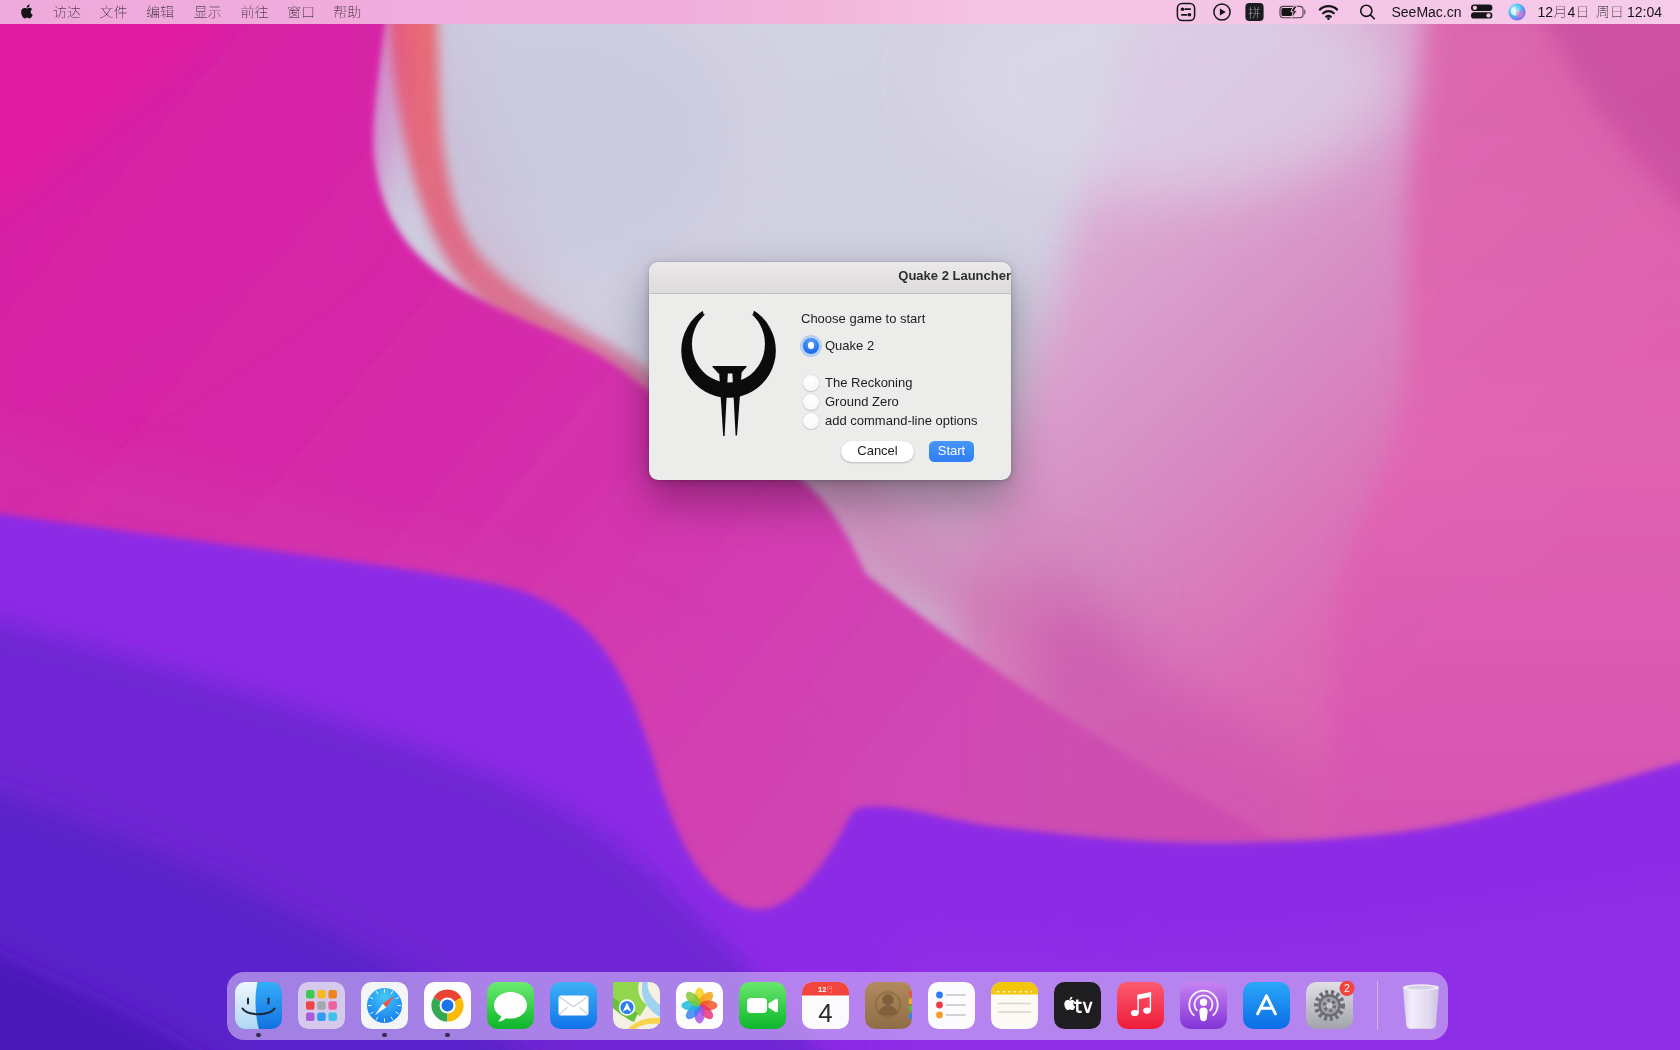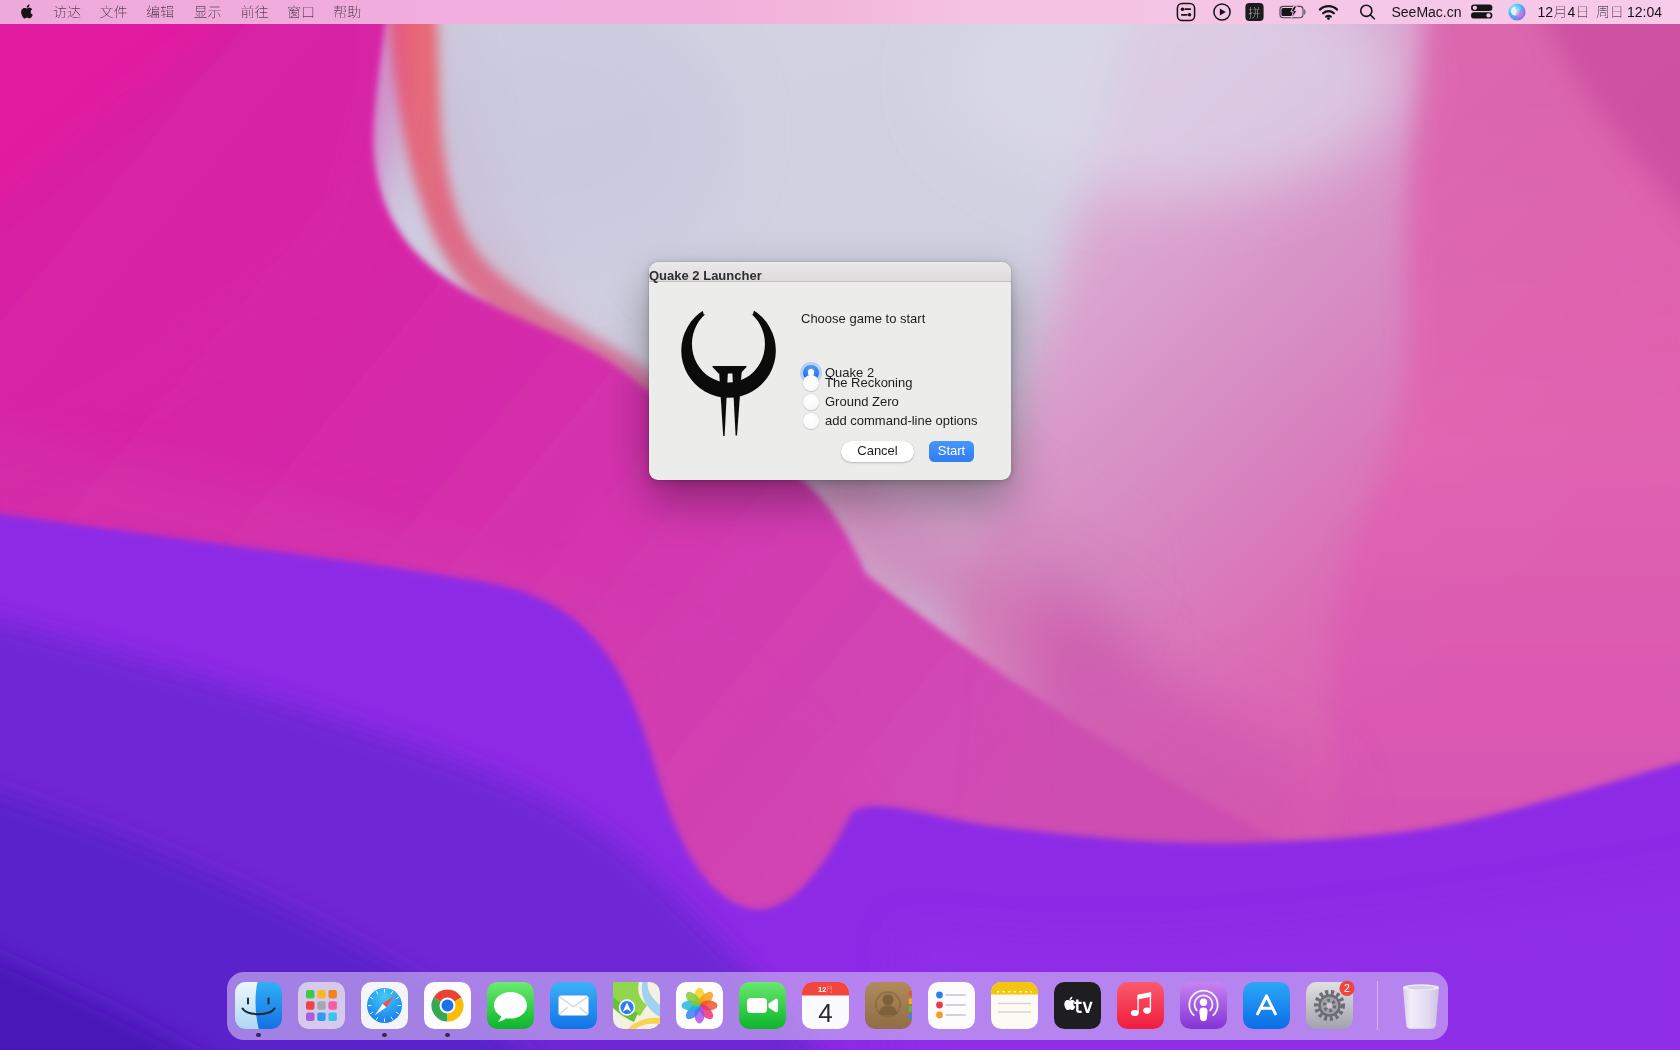--- a/index.html
+++ b/index.html
@@ -10,25 +10,25 @@
     position:absolute; left:0; top:0; width:1680px; height:24px;
     background:linear-gradient(90deg,#efaadc 0%,#f0aedd 40%,#f2b6da 49%,#f5c3e3 58%,#f5c6e7 78%,#f7cbea 100%);
     display:flex; align-items:center; color:#151517; font-size:14px;
   }
   #dialog {
     position:absolute; left:649px; top:262px; width:362px; height:218px;
     border-radius:9px; background:#ececeb;
     box-shadow:0 20px 45px rgba(0,0,0,0.35), 0 0 1px rgba(0,0,0,0.5), 0 2px 8px rgba(0,0,0,0.18);
   }
   #dtitle {
-    position:absolute; left:649px; top:262px; width:362px; height:20px;
+    position:absolute; left:649px; top:262px; width:362px; height:32px;
     border-radius:9px 9px 0 0;
     background:linear-gradient(#ece9ea,#dddadb);
     border-bottom:1px solid #c2c0c1;
-    text-align:left; line-height:28px; font-size:13px; font-weight:bold; color:#2e2e30;
+    text-align:right; line-height:28px; font-size:13px; font-weight:bold; color:#2e2e30;
   }
   #choose { position:absolute; left:801px; top:311px; font-size:13px; color:#1d1d1f; }
   .radiorow { position:absolute; left:803px; height:17px; font-size:13px; color:#1d1d1f; display:flex; align-items:center; }
   .rb { width:16px; height:16px; border-radius:50%; margin-right:6px; position:relative; flex:none; }
   .rb.off { background:radial-gradient(circle at 50% 35%, #ffffff, #f6f6f6); box-shadow:0 0 1px rgba(0,0,0,0.32), 0 1px 1px rgba(0,0,0,0.14); }
   .rb.on  { background:radial-gradient(circle at 50% 28%, #61a5f8, #1a6ef0 70%);
             box-shadow:0 0 0 3px rgba(130,178,246,0.5); }
   .rb.on::after { content:""; position:absolute; left:4.75px; top:4.75px; width:6.5px; height:6.5px; border-radius:50%; background:#fff; }
   #btn-cancel {
     position:absolute; left:841px; top:441px; width:73px; height:20.5px; border-radius:10px;
@@ -196,21 +196,21 @@
 <svg style="position:absolute;left:672px;top:306px" width="112" height="134" viewBox="0 0 112 134">
   <g fill="#0b0b0b">
   <path fill-rule="evenodd" d="M56.5,-2.8 A47.3,47.3 0 1,0 56.6,-2.8 Z M56.5,-0.5 A36.5,38.5 0 1,1 56.4,-0.5 Z"></path>
   <path d="M31.8,8.5 L80.9,8.5 L85.5,-8 L27,-8 Z" fill="#ececeb"></path>
   <path d="M40.5,60 L74.5,60 L74.5,61 L68.5,67.5 L46.5,67.5 L40.5,61 Z"></path>
   <path d="M47,64 L56,64 L52.6,130 L51.2,130 Z"></path>
   <path d="M60.2,64 L69.8,64 L65,129.5 L63.6,129.5 Z"></path>
   </g>
 </svg>
 <div id="choose">Choose game to start</div>
-<div class="radiorow" style="top:364px;"><span class="rb on"></span>Quake 2</div>
+<div class="radiorow" style="top:337px;"><span class="rb on"></span>Quake 2</div>
 <div class="radiorow" style="top:374.3px;"><span class="rb off"></span>The Reckoning</div>
 <div class="radiorow" style="top:393px;justify-content:center;"><span class="rb off"></span>Ground Zero</div>
 <div class="radiorow" style="top:412px;"><span class="rb off"></span>add command-line options</div>
 <div id="btn-cancel">Cancel</div>
 <div id="btn-start">Start</div>
 <div id="dock"></div>
 <svg class="dicon" style="left:235.1px" viewBox="0 0 47 47">
  <defs>
         <linearGradient id="fnd1" x1="0" y1="0" x2="0" y2="1">
           <stop offset="0" stop-color="#32aef8"></stop>

